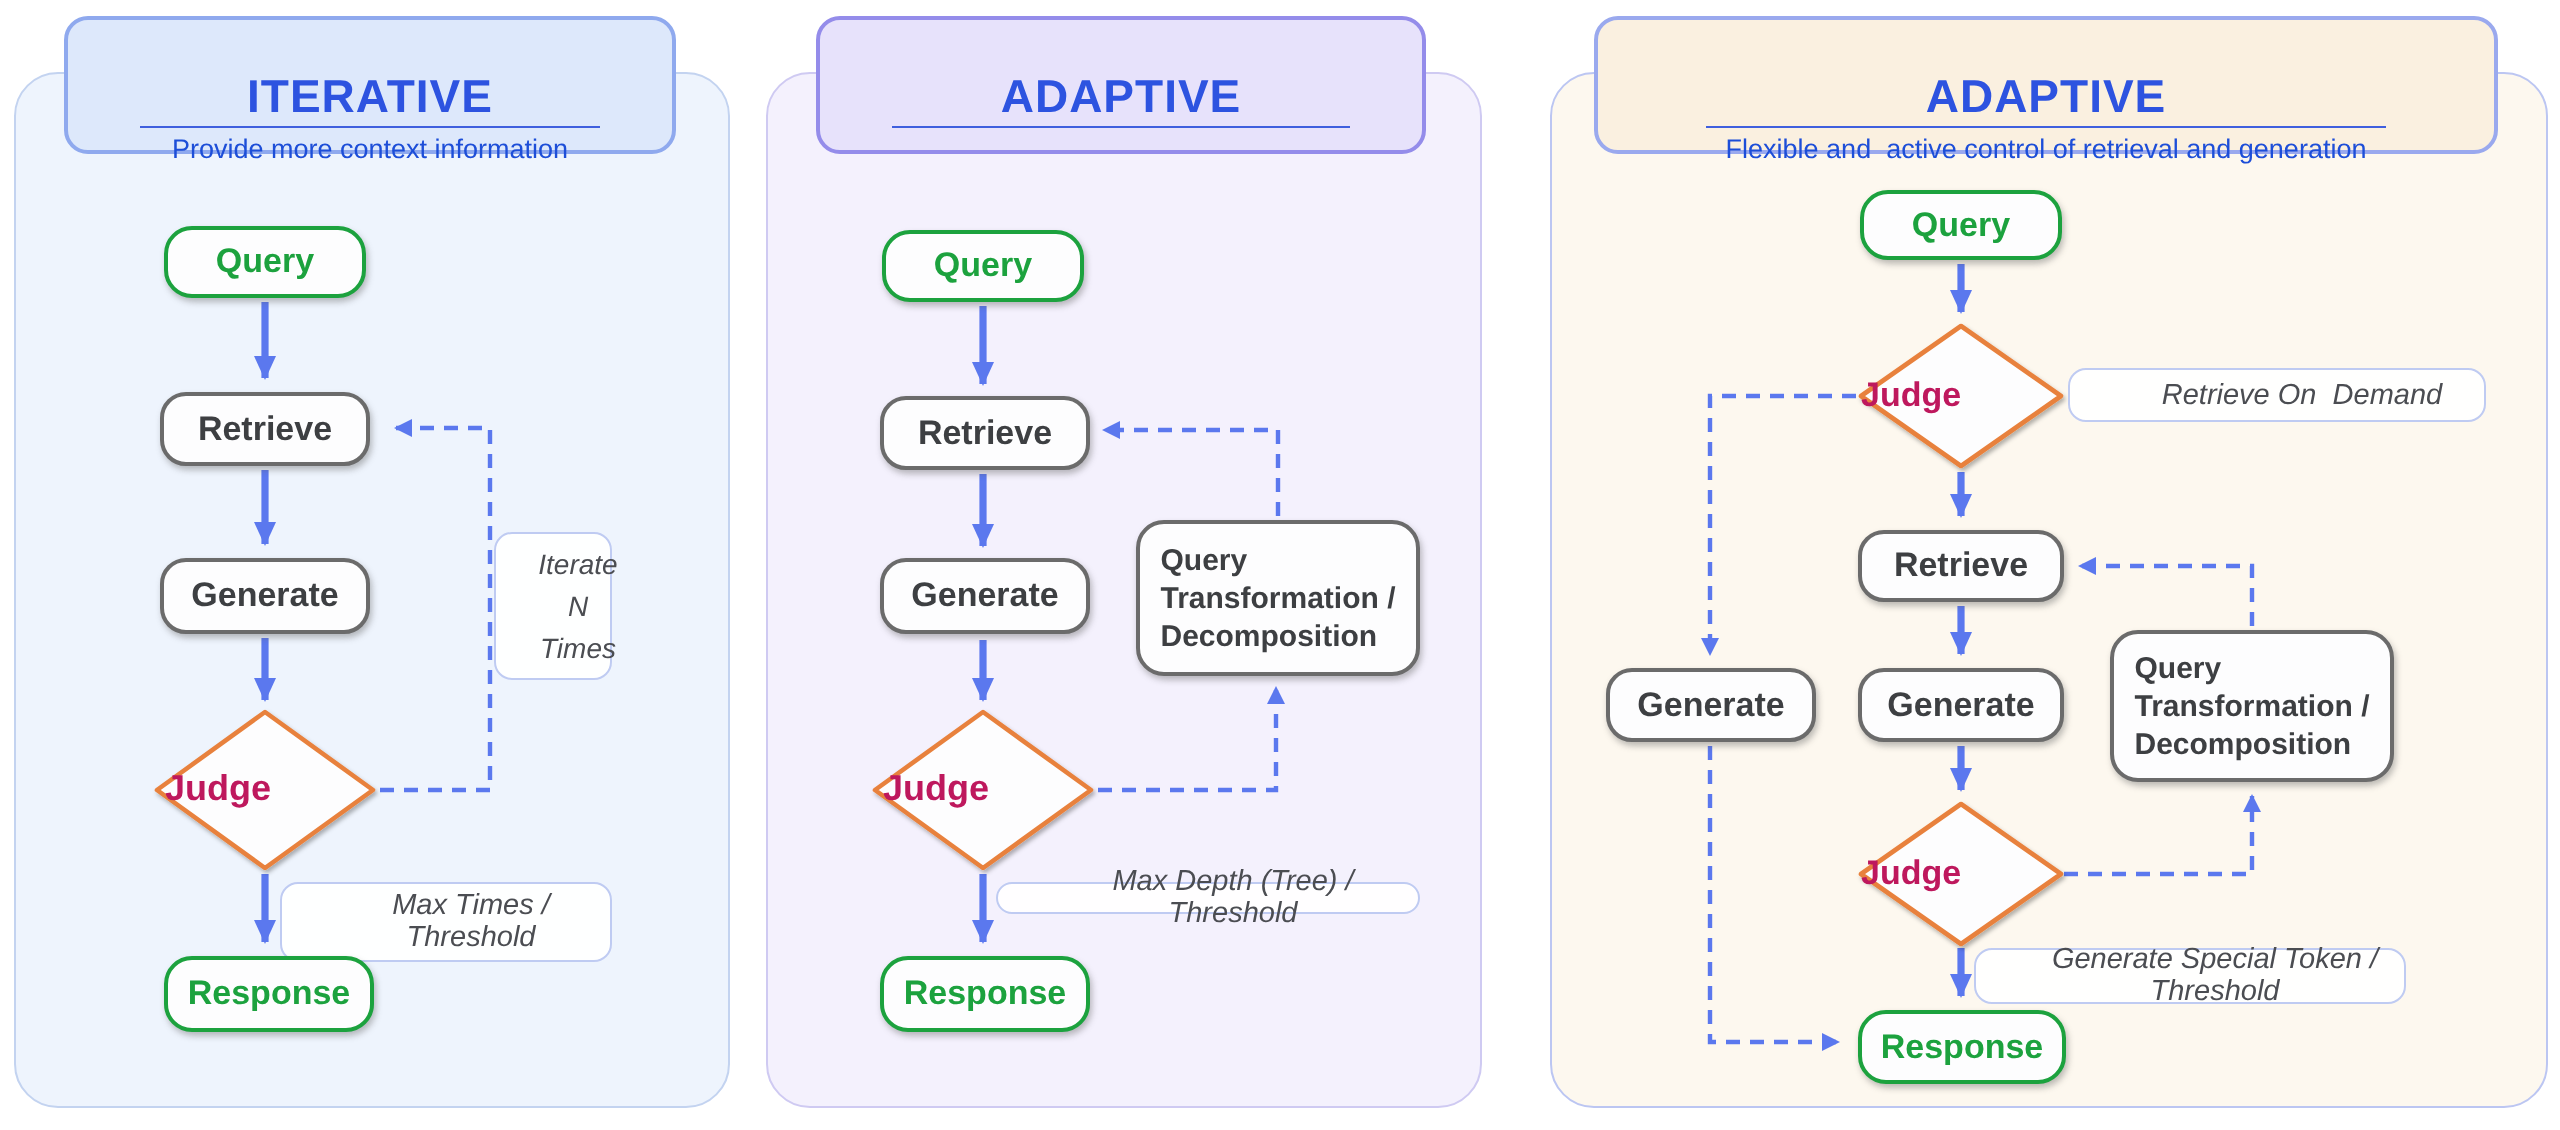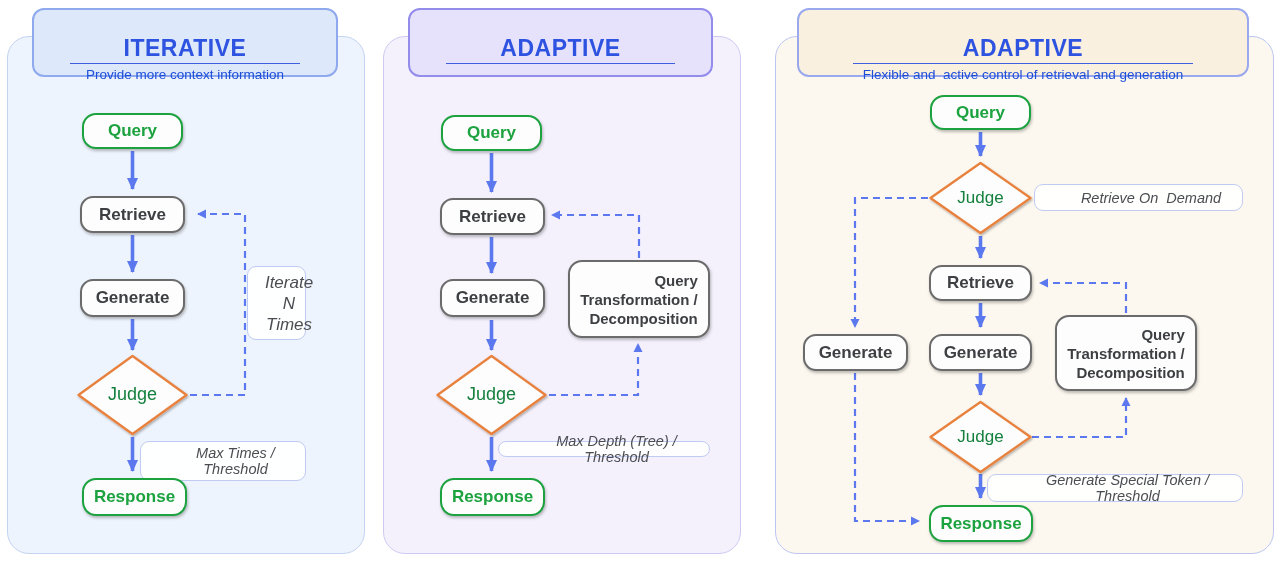--- a/index.html
+++ b/index.html
@@ -16,30 +16,30 @@
   .hdr.h1{left:32px;width:306px;background:#dde8fb;border-color:#8fa9ee;}
   .hdr.h2{left:408px;width:305px;background:#e7e2fb;border-color:#948cea;}
   .hdr.h3{left:797px;width:452px;background:#faf0e0;border-color:#9aa9ee;}
   .hdr .title{font-size:23px;font-weight:bold;color:#2d53e0;letter-spacing:.5px;line-height:26px;margin-top:20px;}
   .hdr .rule{width:76%;margin:2px auto 3px auto;border-top:1.5px solid #3f5fde;height:0;}
   .hdr .subtitle{font-size:13.5px;color:#1d4ed8;white-space:pre-wrap;}
   svg.wires{position:absolute;left:0;top:0;z-index:2;pointer-events:none;}
   .node{position:absolute;z-index:4;display:flex;align-items:center;justify-content:center;
         box-sizing:border-box;background:#fdfdfe;border:2px solid #6b6b6b;border-radius:13px;
         font-weight:bold;font-size:17px;color:#3d3f42;
-        box-shadow:1px 2px 3px rgba(90,90,90,.40);text-align:right;}
+        box-shadow:1px 2px 3px rgba(90,90,90,.40);text-align:left;}
   .node.green{border:2.5px solid #1ca23e;color:#1ca23e;border-radius:14px;}
   .node.multi{font-size:15px;line-height:19px;white-space:pre-line;border-radius:14px;}
-  .judge-label{position:absolute;z-index:4;text-align:center;font-weight:normal;font-size:18px;
-        color:#15803d;}
+  .judge-label{position:absolute;z-index:4;font-weight:bold;font-size:18px;
+        color:#be185d;}
   .note{position:absolute;z-index:4;display:flex;align-items:center;justify-content:center;
         box-sizing:border-box;background:rgba(255,255,255,.92);border:1px solid #bfcbf2;
         border-radius:9px;font-style:italic;font-size:14.5px;color:#4b4d52;
         text-align:center;white-space:pre-wrap;padding-left:25px;}
-  .note.loop{font-size:17px;line-height:21px;white-space:pre-line;}
+  .note.loop{font-size:14px;line-height:21px;white-space:pre-line;}
 </style>
 </head>
 <body>
 
 <div id="stage">
 
   <div class="panel p1"></div>
   <div class="panel p2"></div>
   <div class="panel p3"></div>
 
@@ -134,16 +134,16 @@
   <div class="node green" style="left:930px;top:95px;width:101px;height:35px">Query</div>
   <div class="judge-label" style="left:930.5px;top:188px;width:100px;font-size:17px">Judge</div>
   <div class="note" style="left:1034px;top:184px;width:209px;height:27px">Retrieve On  Demand</div>
   <div class="node" style="left:929px;top:265px;width:103px;height:36px">Retrieve</div>
   <div class="node" style="left:803px;top:334px;width:105px;height:37px">Generate</div>
   <div class="node" style="left:929px;top:334px;width:103px;height:37px">Generate</div>
   <div class="node multi" style="left:1055px;top:315px;width:142px;height:76px">Query
 Transformation /
 Decomposition</div>
   <div class="judge-label" style="left:930.5px;top:427px;width:100px;font-size:17px">Judge</div>
-  <div class="note" style="left:987px;top:474px;width:256px;height:28px">Generate Special Token / Threshold</div>
+  <div class="note" style="left:987px;top:474px;width:216px;height:28px">Generate Special Token / Threshold</div>
   <div class="node green" style="left:929px;top:505px;width:104px;height:37px">Response</div>
 
 </div>
 
 </body></html>

